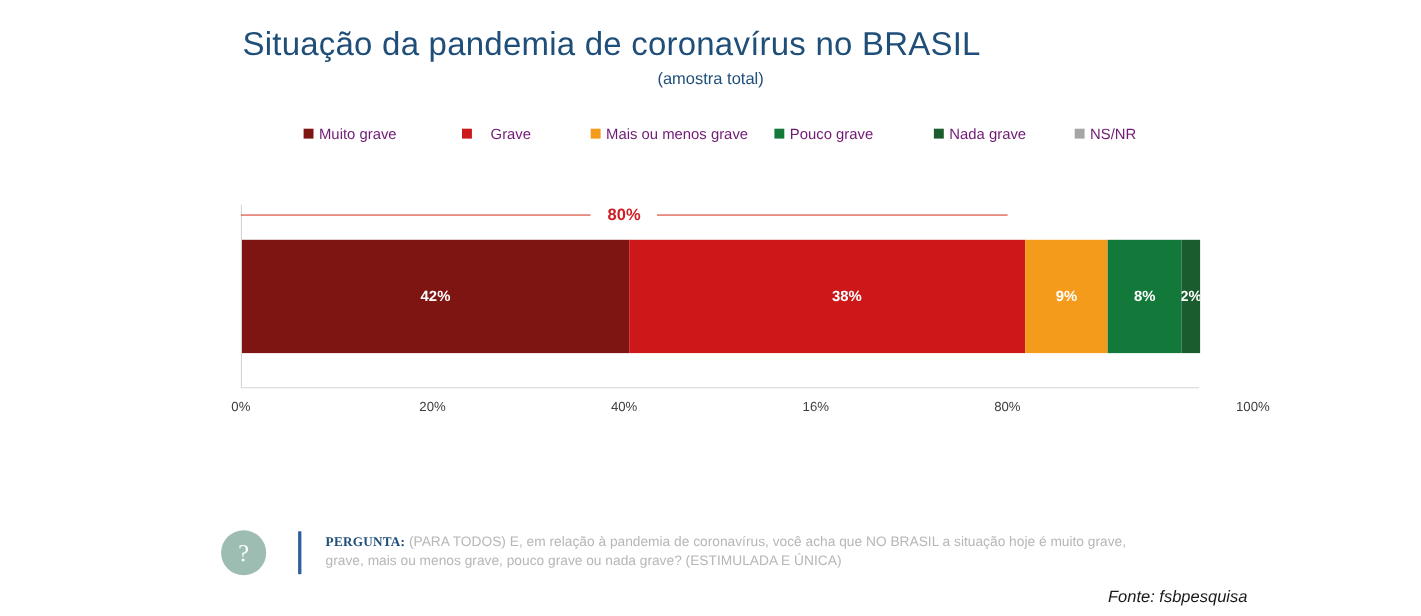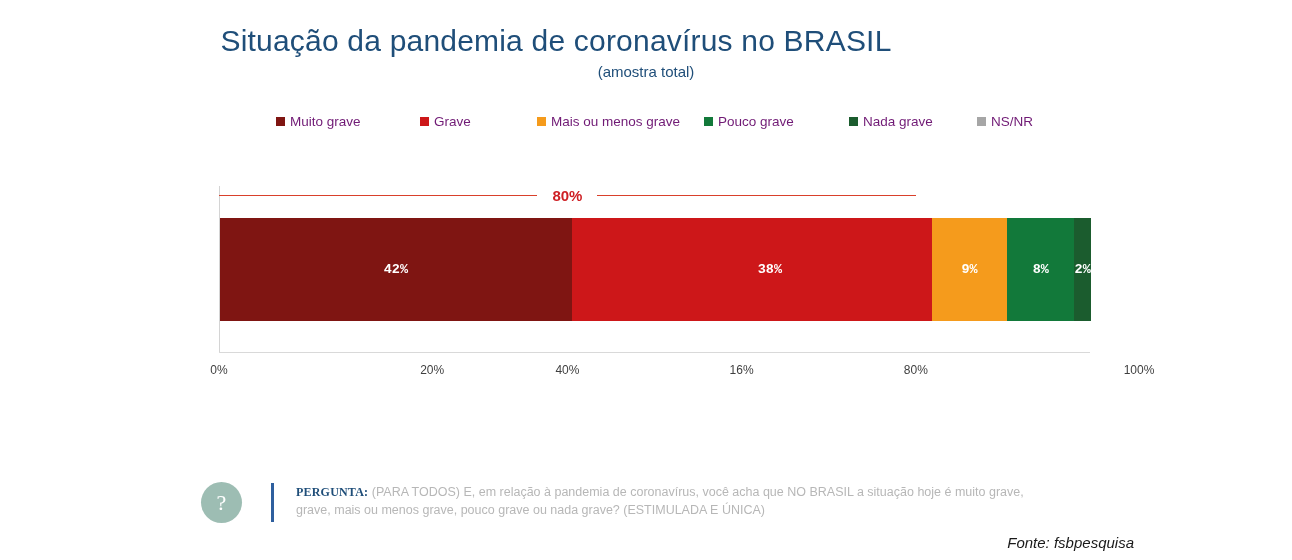--- a/index.html
+++ b/index.html
@@ -53,21 +53,21 @@
     color: #701a75;
     white-space: nowrap;
   }
   .legend-swatch {
     width: 9px;
     height: 9px;
     margin-right: 5px;
     flex: 0 0 auto;
   }
   .lg0 { width: 144px; }
-  .lg1 { width: 117px; }
+  .lg1 { width: 117px; gap: 12px; }
   .lg2 { width: 167px; }
   .lg3 { width: 145px; }
   .lg4 { width: 128px; }
   .lg5 { width: 80px; }
 
   
   #plot {
     position: absolute;
     left: 219px;
     top: 186px;
@@ -136,21 +136,20 @@
     height: 103px;
     width: 871px;
     display: flex;
   }
   .bar-seg {
     height: 103px;
     display: flex;
     align-items: center;
     justify-content: center;
     overflow: hidden;
-    font-family: Liberation Mono, monospace;
   }
   .bar-label {
     color: #ffffff;
     font-size: 13.5px;
     font-weight: bold;
     white-space: nowrap;
   }
 
   
   #x-ticks {
@@ -295,21 +294,21 @@
     </div>
     <div class="bar-seg" style="width: 0px; background: rgb(166, 166, 166);">
       <span class="bar-label"></span>
     </div>
   </div>
 
 </div>
 
 <div id="x-ticks">
   <span class="x-tick" style="left: 0px;">0%</span>
-  <span class="x-tick" style="left: 174.2px; margin-left: 39px;">20%</span>
+  <span class="x-tick" style="left: 174.2px;">20%</span>
   <span class="x-tick" style="left: 348.4px;">40%</span>
   <span class="x-tick" style="left: 522.6px;">16%</span>
   <span class="x-tick" style="left: 696.8px;">80%</span>
   <span class="x-tick" style="left: 920px;">100%</span>
 </div>
 
 <div id="footnote">
   <div id="question-icon">?</div>
   <div id="question-divider"></div>
   <div id="question-text">

